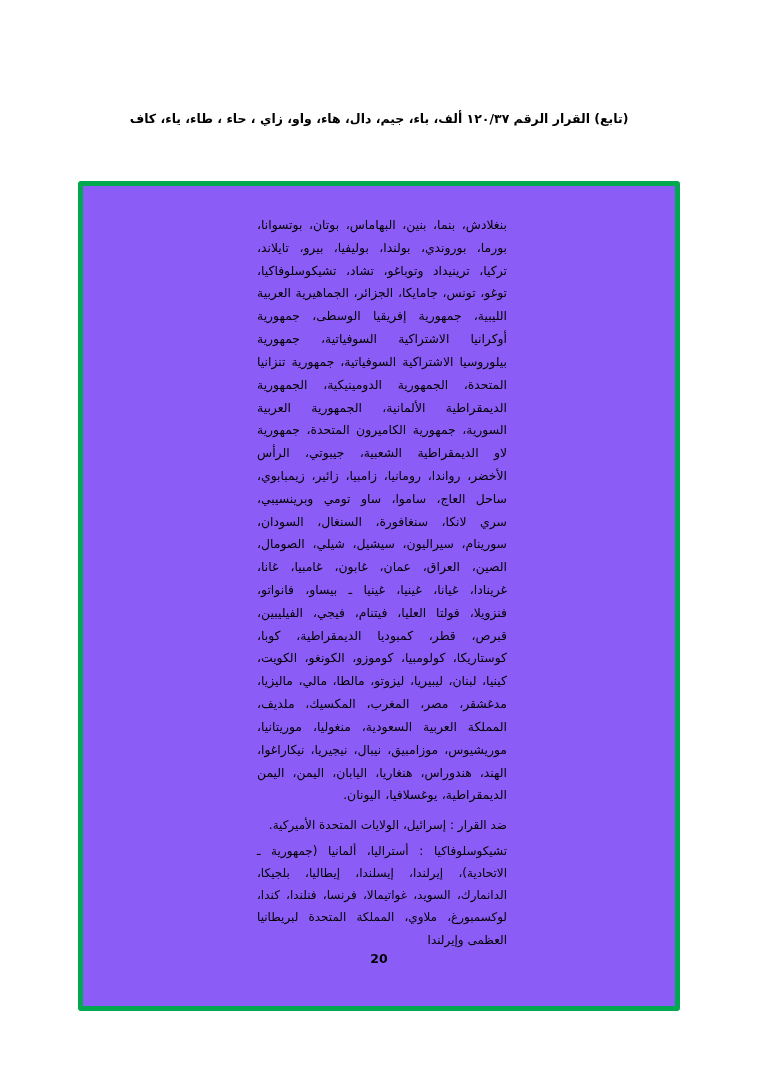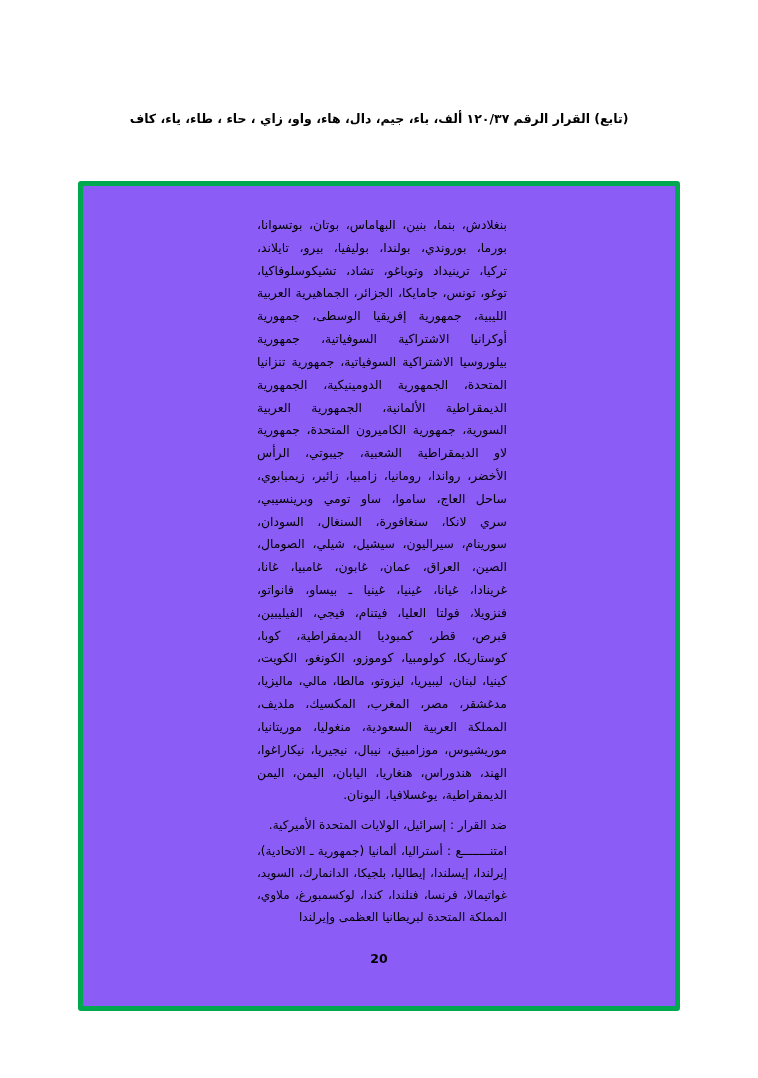--- a/index.html
+++ b/index.html
@@ -111,21 +111,21 @@
 
       <div class="vote-block">
         <div class="vote-line">
           <span class="lbl">ضد القرار :</span>
           <span>إسرائيل، الولايات المتحدة الأميركية.</span>
         </div>
       </div>
 
       <div class="vote-block abstain">
         <div class="vote-line">
-          <span class="lbl">امتنــــــــع  :</span>
+          <span class="lbl">تشيكوسلوفاكيا  :</span>
           <span>أستراليا، ألمانيا (جمهورية ـ الاتحادية)، إيرلندا، إيسلندا، إيطاليا، بلجيكا، الدانمارك، السويد، غواتيمالا، فرنسا، فنلندا، كندا، لوكسمبورغ، ملاوي، المملكة المتحدة لبريطانيا العظمى وإيرلندا</span>
         </div>
       </div>
 
     </div>
   </div>
 
   <div class="page-number">20</div>
 
 </div>

